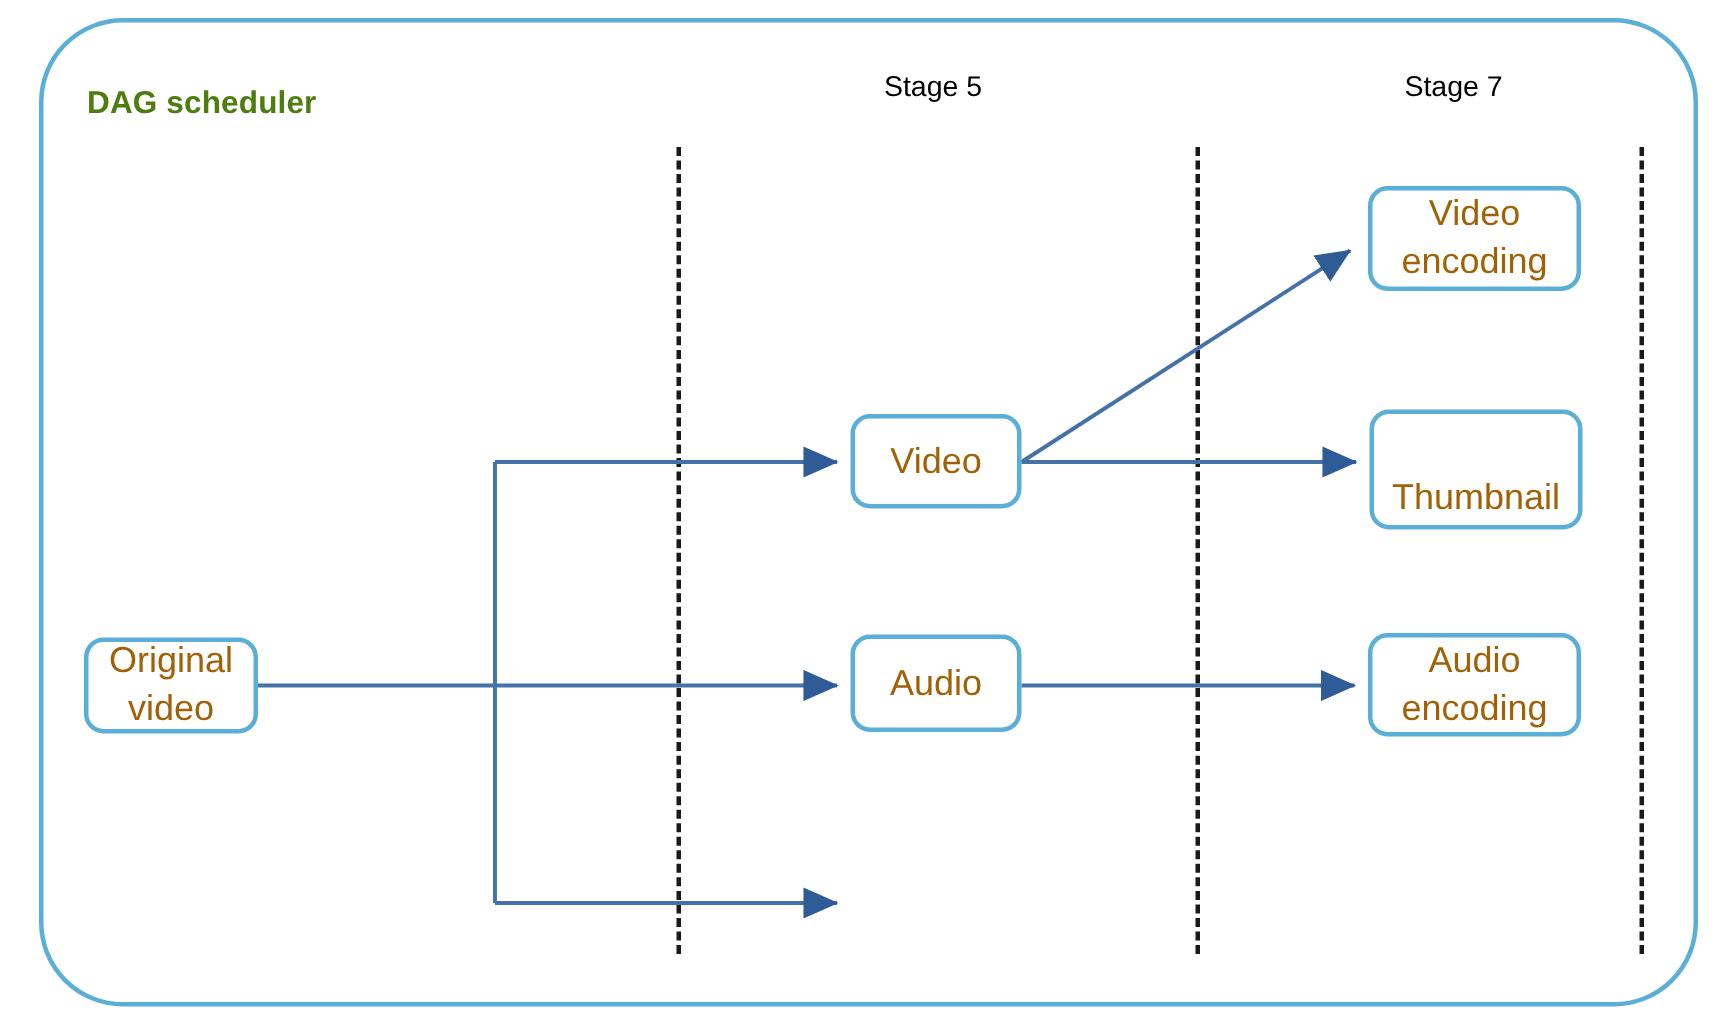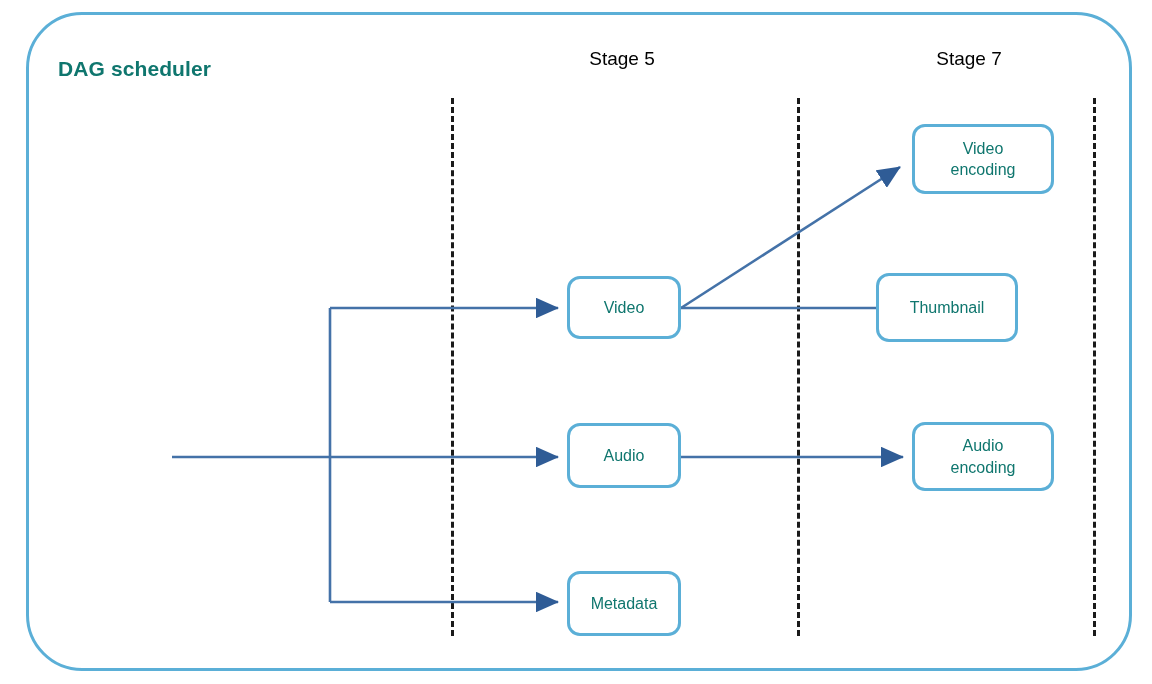--- a/index.html
+++ b/index.html
@@ -26,21 +26,21 @@
     border-radius: 56px;
     box-sizing: border-box;
     background: transparent;
   }
   #scheduler-title {
     position: absolute;
     left: 58px;
     top: 57px;
     font-size: 21px;
     font-weight: bold;
-    color: #0f766e;
+    color: #4d7c0f;
     letter-spacing: 0.1px;
     white-space: nowrap;
   }
   .stage-label {
     position: absolute;
     font-size: 19px;
     color: #000000;
     white-space: nowrap;
     transform: translateX(-50%);
   }
@@ -54,22 +54,22 @@
   .node {
     position: absolute;
     border: 3px solid #5BAFD7;
     border-radius: 13px;
     background: #ffffff;
     box-sizing: border-box;
     display: flex;
     align-items: center;
     justify-content: center;
     text-align: center;
-    font-size: 16px;
-    color: #0f766e;
+    font-size: 24px;
+    color: #a16207;
     line-height: 1.32;
     padding: 2px 4px;
   }
   .node span { display: block; }
   
   #edges {
     position: absolute;
     left: 0;
     top: 0;
     width: 1152px;
@@ -110,47 +110,48 @@
 
     <path d="M330,602 L558,602" fill="none" stroke="#4472A8" stroke-width="2.6" marker-end="url(#arrowhead)"></path>
 
     <path d="M681,308 L900,167" fill="none" stroke="#4472A8" stroke-width="2.6" marker-end="url(#arrowhead)"></path>
 
     <path d="M681,308 L904,308" fill="none" stroke="#4472A8" stroke-width="2.6" marker-end="url(#arrowhead)"></path>
 
     <path d="M681,457 L903,457" fill="none" stroke="#4472A8" stroke-width="2.6" marker-end="url(#arrowhead)"></path>
   </svg>
 
+  <div class="node" style="left:56px; top:425px; width:116px; height:64px;">
+    <div>
+      <span>Original</span>
+      <span>video</span>
+    </div>
+  </div>
 
   <div class="node" style="left:567px; top:276px; width:114px; height:63px;">
     <div>
         <span>Video</span>
       </div>
   </div>
 
   <div class="node" style="left:567px; top:423px; width:114px; height:65px;">
     <div>
         <span>Audio</span>
       </div>
   </div>
 
-  <div class="node" style="left:567px; top:571px; width:114px; height:65px;">
-    <div>
-        <span>Metadata</span>
-      </div>
-  </div>
 
   <div class="node" style="left:912px; top:124px; width:142px; height:70px;">
     <div>
       <span>Video</span>
       <span>encoding</span>
     </div>
   </div>
 
-  <div class="node" style="left:876px; top:273px; width:142px; height:69px;">
+  <div class="node" style="left:913px; top:273px; width:142px; height:80px;align-items:flex-end;">
     <div>
         <span>Thumbnail</span>
       </div>
   </div>
 
   <div class="node" style="left:912px; top:422px; width:142px; height:69px;">
     <div>
       <span>Audio</span>
       <span>encoding</span>
     </div>

